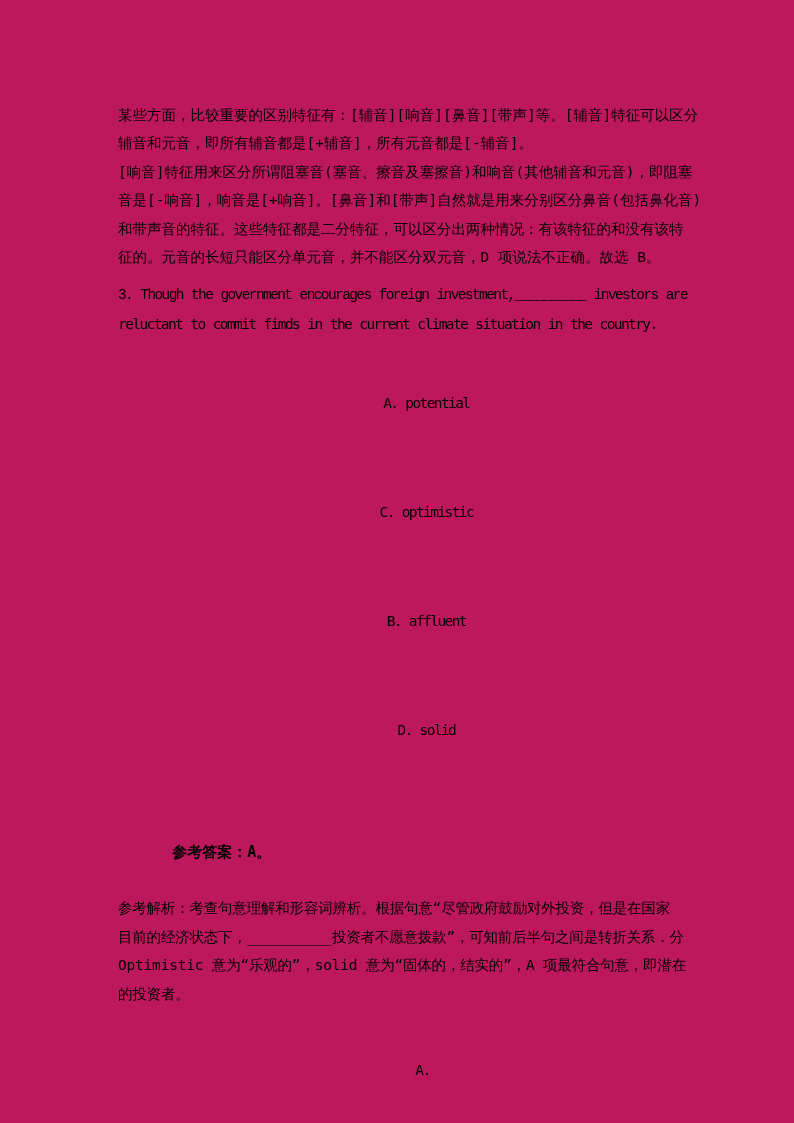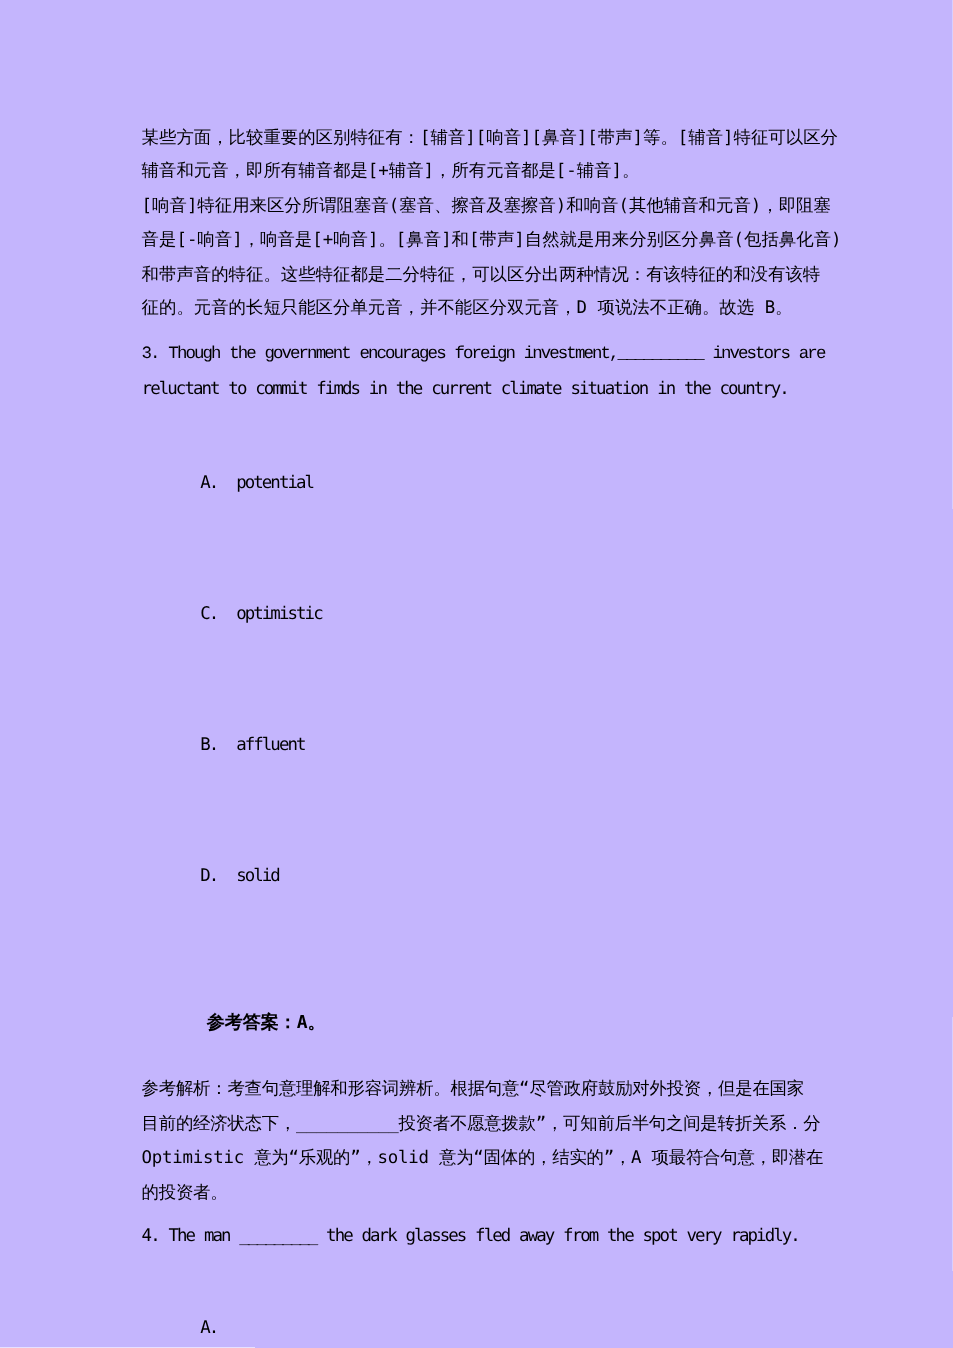--- a/index.html
+++ b/index.html
@@ -12,21 +12,21 @@
     height: 1123px;
     position: relative;
     overflow: hidden;
     font-family: "DejaVu Sans Mono", "DejaVu Sans", "Liberation Sans", sans-serif;
     color: #000000;
   }
   .page {
     position: absolute;
     left: 0; top: 0;
     width: 794px; height: 1123px;
-    background: #c4b5fd;
+    background: #be185d;
   }
   .doc {
     position: absolute;
     left: 118px;
     top: 101px;
     width: 560px;
   }
   .ln {
     font-size: 14.5px;
     line-height: 28.4px;
@@ -36,21 +36,21 @@
   
   .en {
     letter-spacing: -1.6px;
     word-spacing: 1px;
   }
   
   .mixed {
     letter-spacing: -0.2px;
   }
   .q-stem { margin-top: 10px; font-family: Liberation Mono, monospace; }
-  .opt-row { margin-top: 24px; }
+  .opt-row { margin-top: 24px; text-align: center; }
   .opt-row.first-q3 { margin-top: 22px; }
   .opt-row.first-q4 { margin-top: 20px; }
   .opt-label {
     display: inline-block;
     min-width: 30px;
   }
   .answer-line {
     margin-top: 36px;
     font-weight: bold;
     font-size: 15px;
@@ -95,20 +95,19 @@
       <span class="ans-label">参考答案：</span><span class="ans-val">A。</span>
     </div>
 
     <div>
       <div class="ln mixed">参考解析：考查句意理解和形容词辨析。根据句意“尽管政府鼓励对外投资，但是在国家</div>
       <div class="ln mixed">目前的经济状态下，__________投资者不愿意拨款”，可知前后半句之间是转折关系．分</div>
       <div class="ln mixed">Optimistic 意为“乐观的”，solid 意为“固体的，结实的”，A 项最符合句意，即潜在</div>
       <div class="ln mixed">的投资者。</div>
     </div>
 
-    <div class="ln en q4-stem">4. The man _________ the dark glasses fled away from the spot very rapidly.</div>
 
     <div class="ln en opt-row first-q4">
       <span class="opt-label">A.</span>
     </div>
 
   </div>
 </div>
 
 </body></html>

